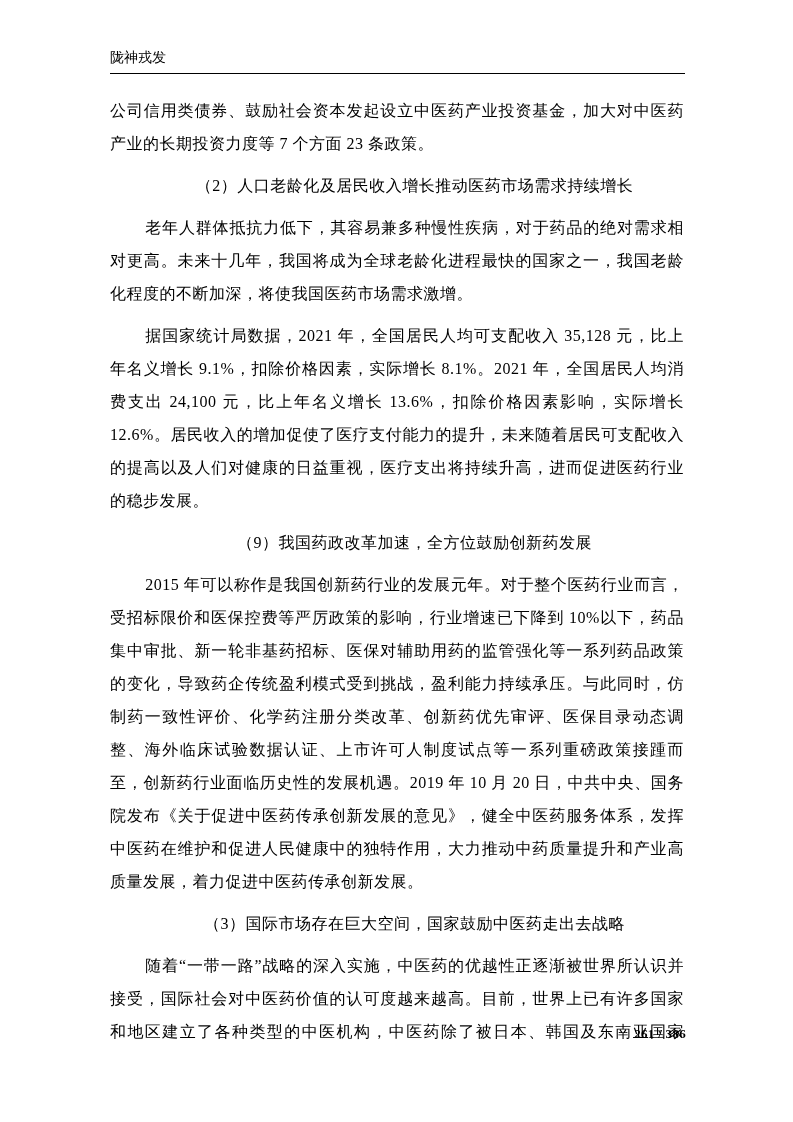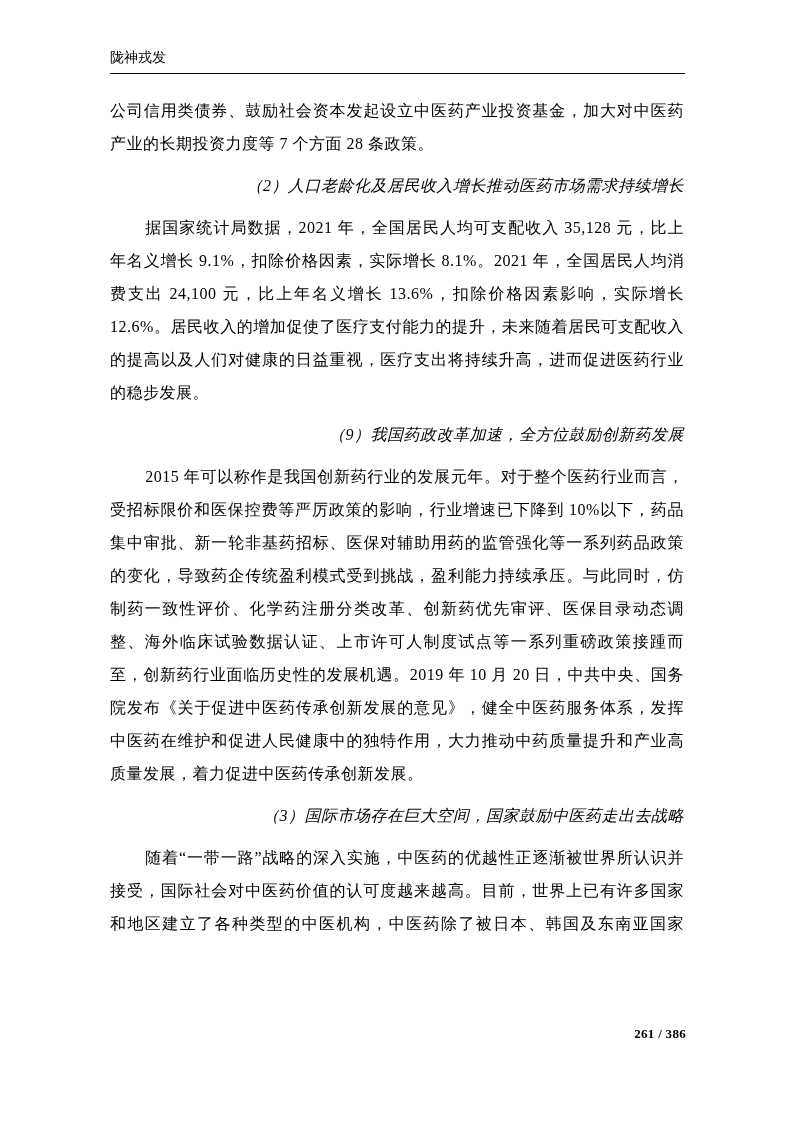--- a/index.html
+++ b/index.html
@@ -47,22 +47,21 @@
     margin: 0 0 9px 0;
     text-indent: 2.2em;
   }
   .page-body p.no-indent {
     text-indent: 0;
   }
   .page-body p.runs-on {
     text-align-last: justify;
   }
   .page-body p.heading {
-    text-align: right;
-    font-style: italic;
+    text-align: center;
   }
   
   .page-footer {
     position: absolute;
     top: 1026px;
     left: 126px;
     width: 560px;
     text-align: right;
     font-size: 13px;
     font-weight: bold;
@@ -72,22 +71,23 @@
 </head>
 <body>
 
 <div class="page">
 
   <div class="page-header">
     <span class="hdr-left">陇神戎发</span>
   </div>
 
   <div class="page-body">
-    <p class="no-indent">公司信用类债券、鼓励社会资本发起设立中医药产业投资基金，加大对中医药产业的长期投资力度等 7 个方面 28 条政策。</p>
+    <p class="no-indent">公司信用类债券、鼓励社会资本发起设立中医药产业投资基金，加大对中医药产业的长期投资力度等 7 个方面 23 条政策。</p>
     <p class="heading">（2）人口老龄化及居民收入增长推动医药市场需求持续增长</p>
+    <p>老年人群体抵抗力低下，其容易兼多种慢性疾病，对于药品的绝对需求相对更高。未来十几年，我国将成为全球老龄化进程最快的国家之一，我国老龄化程度的不断加深，将使我国医药市场需求激增。</p>
     <p>据国家统计局数据，2021 年，全国居民人均可支配收入 35,128 元，比上年名义增长 9.1%，扣除价格因素，实际增长 8.1%。2021 年，全国居民人均消费支出 24,100 元，比上年名义增长 13.6%，扣除价格因素影响，实际增长 12.6%。居民收入的增加促使了医疗支付能力的提升，未来随着居民可支配收入的提高以及人们对健康的日益重视，医疗支出将持续升高，进而促进医药行业的稳步发展。</p>
     <p class="heading">（9）我国药政改革加速，全方位鼓励创新药发展</p>
     <p>2015 年可以称作是我国创新药行业的发展元年。对于整个医药行业而言，受招标限价和医保控费等严厉政策的影响，行业增速已下降到 10%以下，药品集中审批、新一轮非基药招标、医保对辅助用药的监管强化等一系列药品政策的变化，导致药企传统盈利模式受到挑战，盈利能力持续承压。与此同时，仿制药一致性评价、化学药注册分类改革、创新药优先审评、医保目录动态调整、海外临床试验数据认证、上市许可人制度试点等一系列重磅政策接踵而至，创新药行业面临历史性的发展机遇。2019 年 10 月 20 日，中共中央、国务院发布《关于促进中医药传承创新发展的意见》，健全中医药服务体系，发挥中医药在维护和促进人民健康中的独特作用，大力推动中药质量提升和产业高质量发展，着力促进中医药传承创新发展。</p>
     <p class="heading">（3）国际市场存在巨大空间，国家鼓励中医药走出去战略</p>
     <p class="runs-on">随着“一带一路”战略的深入实施，中医药的优越性正逐渐被世界所认识并接受，国际社会对中医药价值的认可度越来越高。目前，世界上已有许多国家和地区建立了各种类型的中医机构，中医药除了被日本、韩国及东南亚国家</p>
   </div>
 
   <div class="page-footer">
     <span>261 / 386</span>
   </div>

